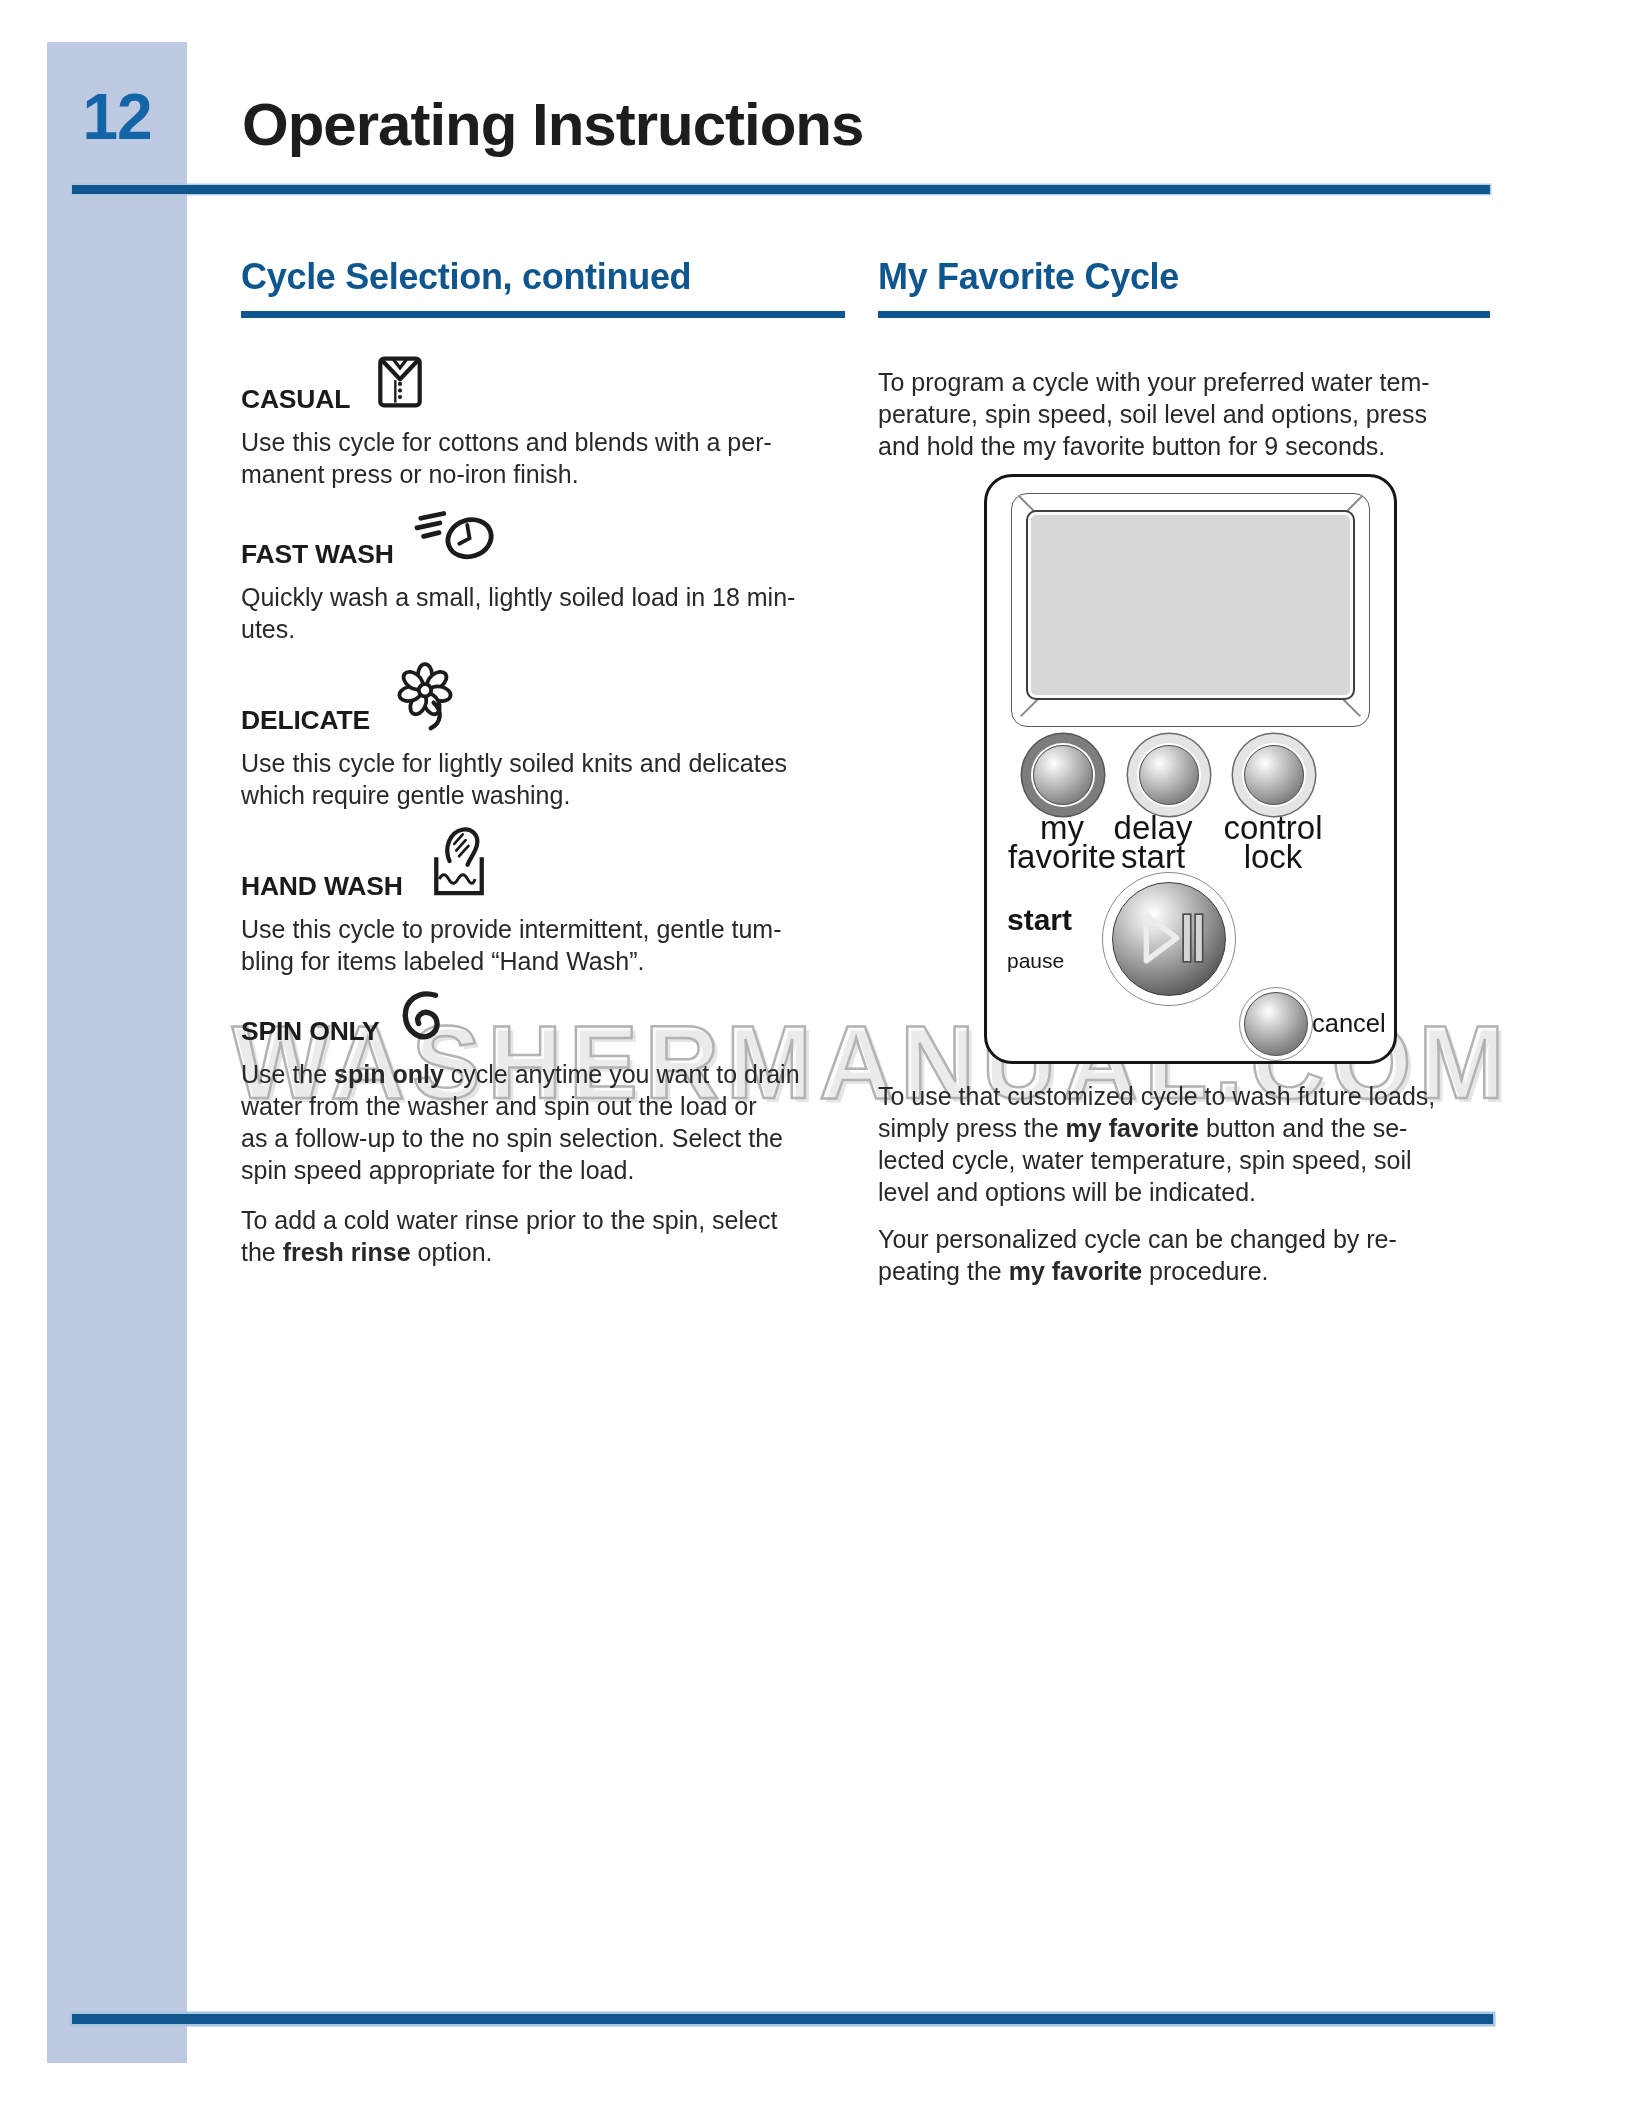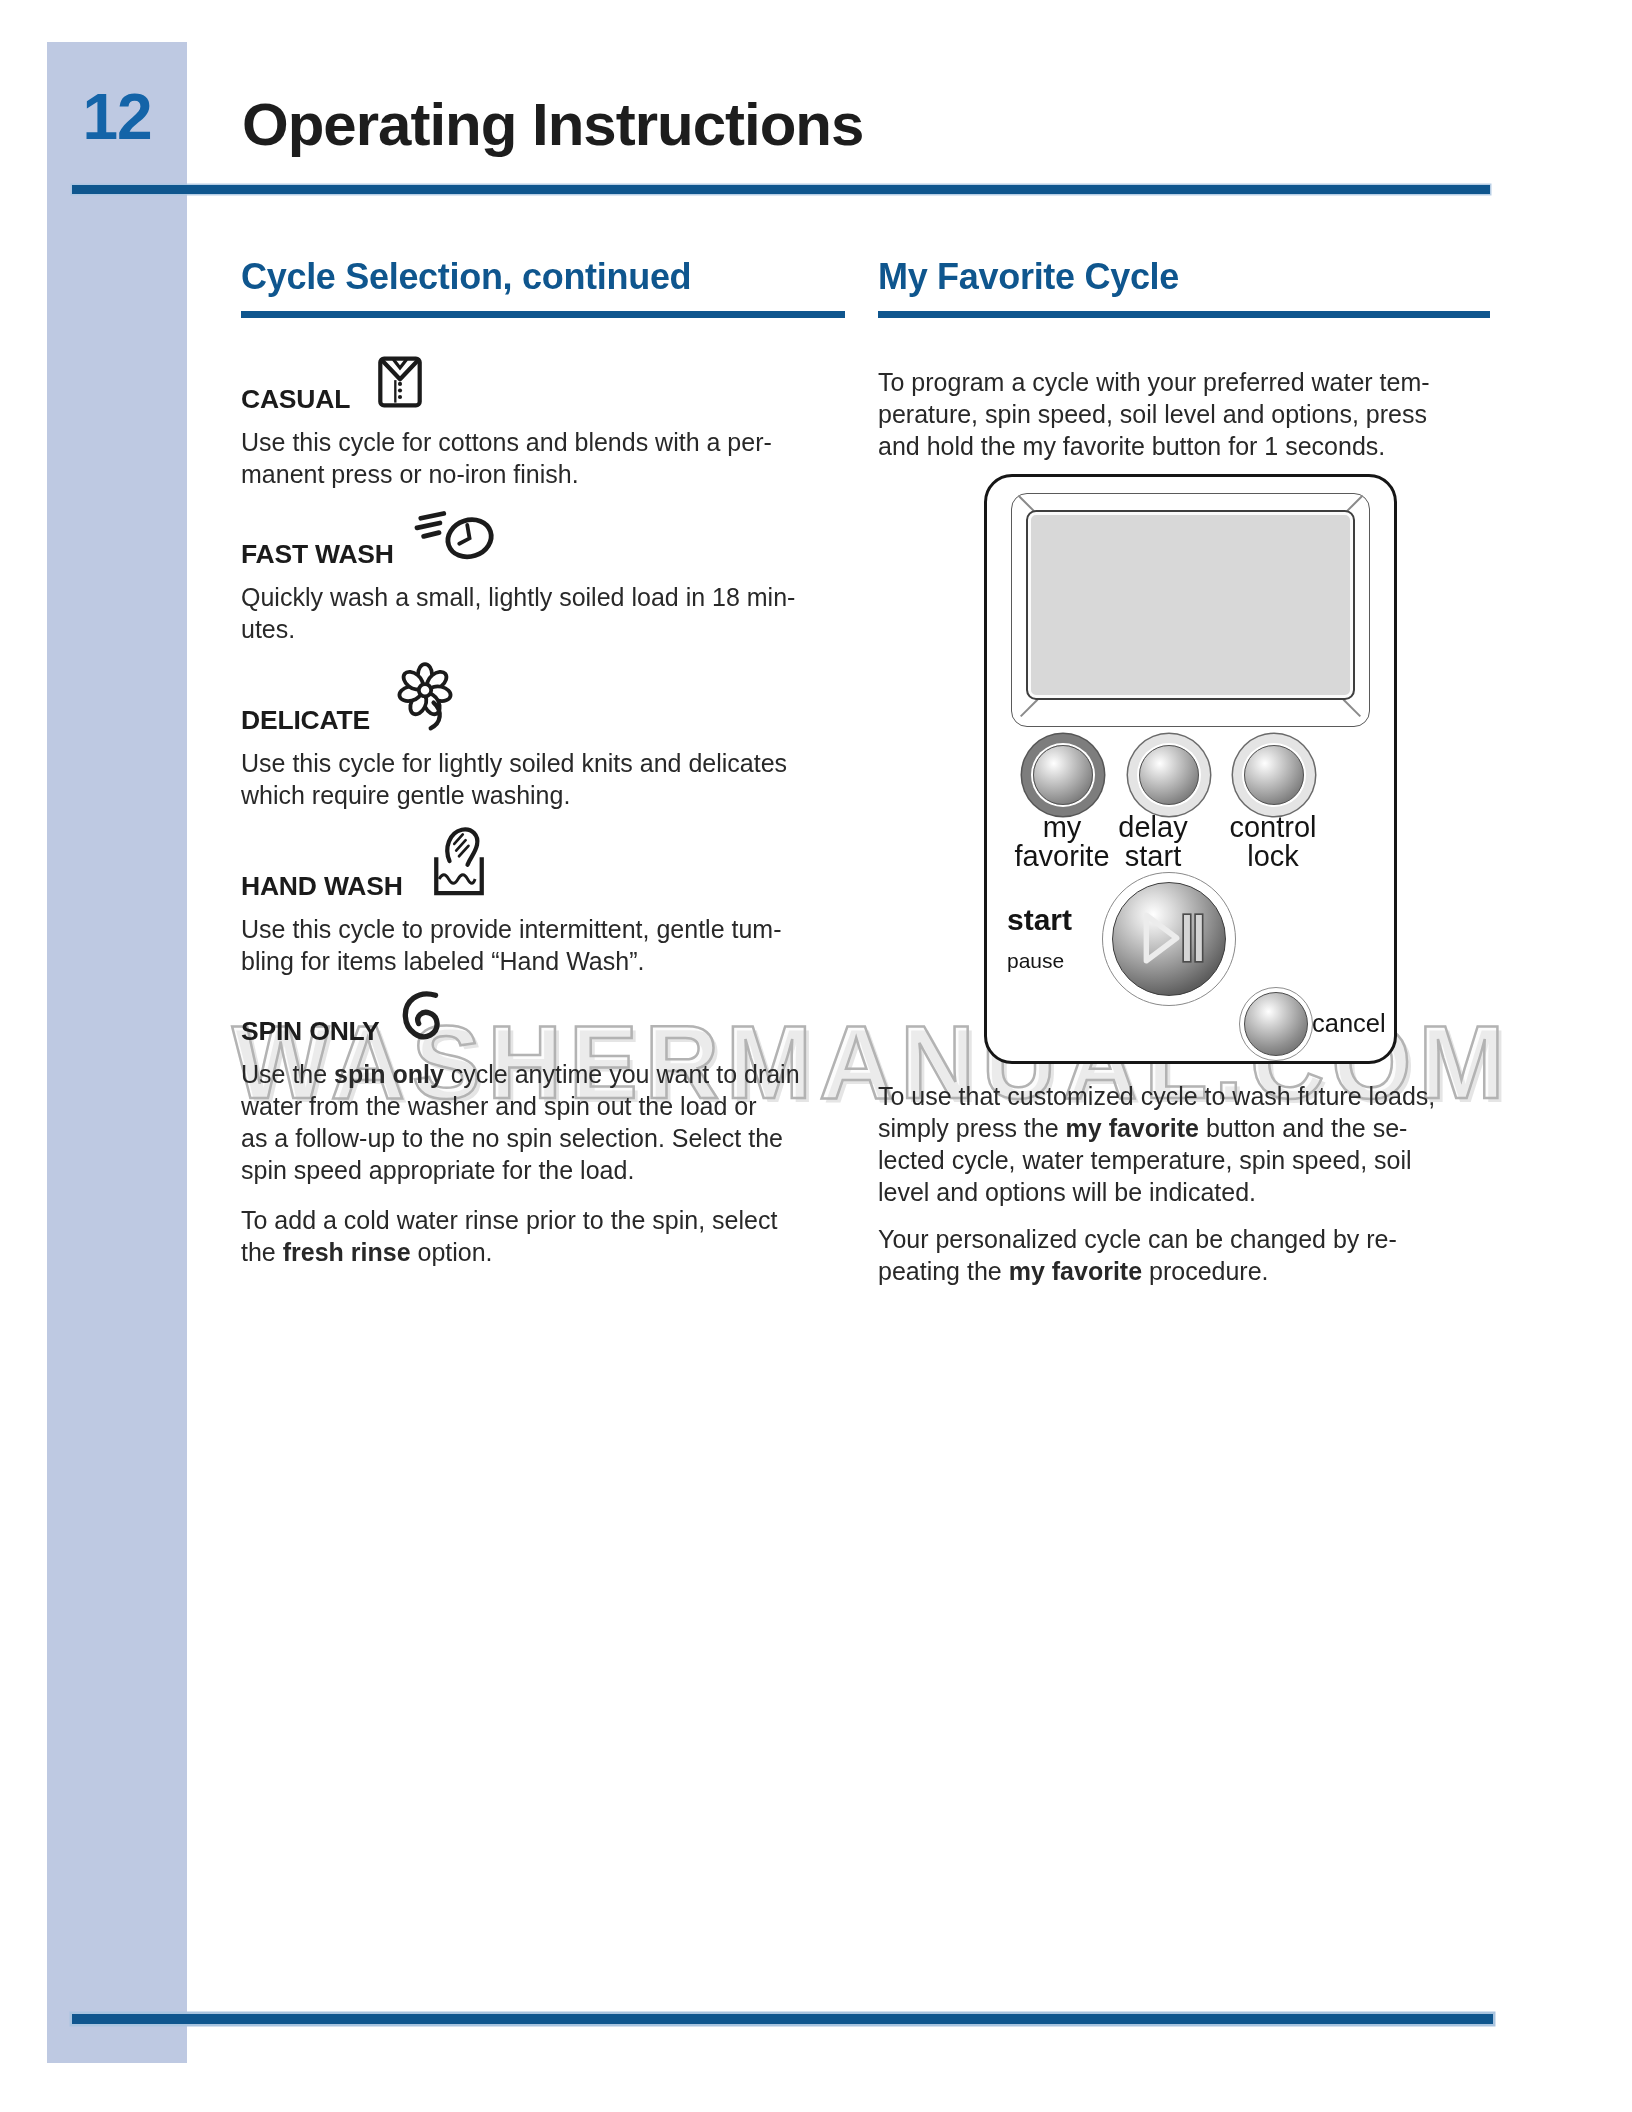--- a/index.html
+++ b/index.html
@@ -59,21 +59,21 @@
   .m-bl{bottom:18px; left:5px; transform:rotate(-45deg);}
   .m-br{bottom:18px; right:5px; transform:rotate(45deg);}
   
   .sbtn{position:absolute; top:268px; width:58px; height:58px; border-radius:50%;
     border:1px solid #4f4f4f;
     background:radial-gradient(circle at 34% 30%, #ffffff 0%, #dadada 22%, #a8a8a8 52%, #6b6b6b 88%, #5a5a5a 100%);}
   .sbtn.dark{box-shadow:0 0 0 2px #ffffff, 0 0 0 11px #7d7d7d, 0 0 0 12.5px #565656;}
   .sbtn.light{box-shadow:0 0 0 2px #ffffff, 0 0 0 11px #e4e4e4, 0 0 0 12.5px #6a6a6a;}
   .sbtn-1{left:46px;} .sbtn-2{left:152px;} .sbtn-3{left:257px;}
   .sbtn-label{position:absolute; top:336px; width:140px; text-align:center;
-    font-size:29px; line-height:29px; color:#141414; white-space:pre;}
+    font-size:33px; line-height:29px; color:#141414; white-space:pre;}
   .lbl-1{left:5px;} .lbl-2{left:96px;} .lbl-3{left:216px;}
   
   .start-text{position:absolute; left:20px; top:428px; line-height:1;}
   .start-word{font-size:30px; font-weight:bold; color:#141414; display:block;}
   .pause-word{font-size:21px; color:#141414; display:block; margin-top:15px;}
   .start-btn{position:absolute; left:125px; top:405px; width:112px; height:112px;
     border-radius:50%; border:1px solid #3d3d3d;
     background:radial-gradient(circle at 36% 28%, #ffffff 0%, #dcdcdc 18%, #a0a0a0 46%, #5f5f5f 76%, #3f3f3f 100%);}
   .start-btn::after{content:""; position:absolute; inset:-11px; border-radius:50%;
     border:1.5px solid #8a8a8a;}
@@ -193,21 +193,21 @@
 
     <p class="body mt18"><span>To add a cold water rinse prior to the spin, select
 the </span><span class="b">fresh rinse</span><span> option.</span></p>
   </div>
 
   <div class="col col-right">
     <h2 class="col-heading">My Favorite Cycle</h2>
 
     <p class="body intro">To program a cycle with your preferred water tem-
 perature, spin speed, soil level and options, press
-and hold the my favorite button for 1 seconds.</p>
+and hold the my favorite button for 9 seconds.</p>
 
     <div class="panel">
       <div class="bezel">
         <span class="mitre m-tl"></span>
         <span class="mitre m-tr"></span>
         <span class="mitre m-bl"></span>
         <span class="mitre m-br"></span>
         <div class="screen"></div>
       </div>
 

